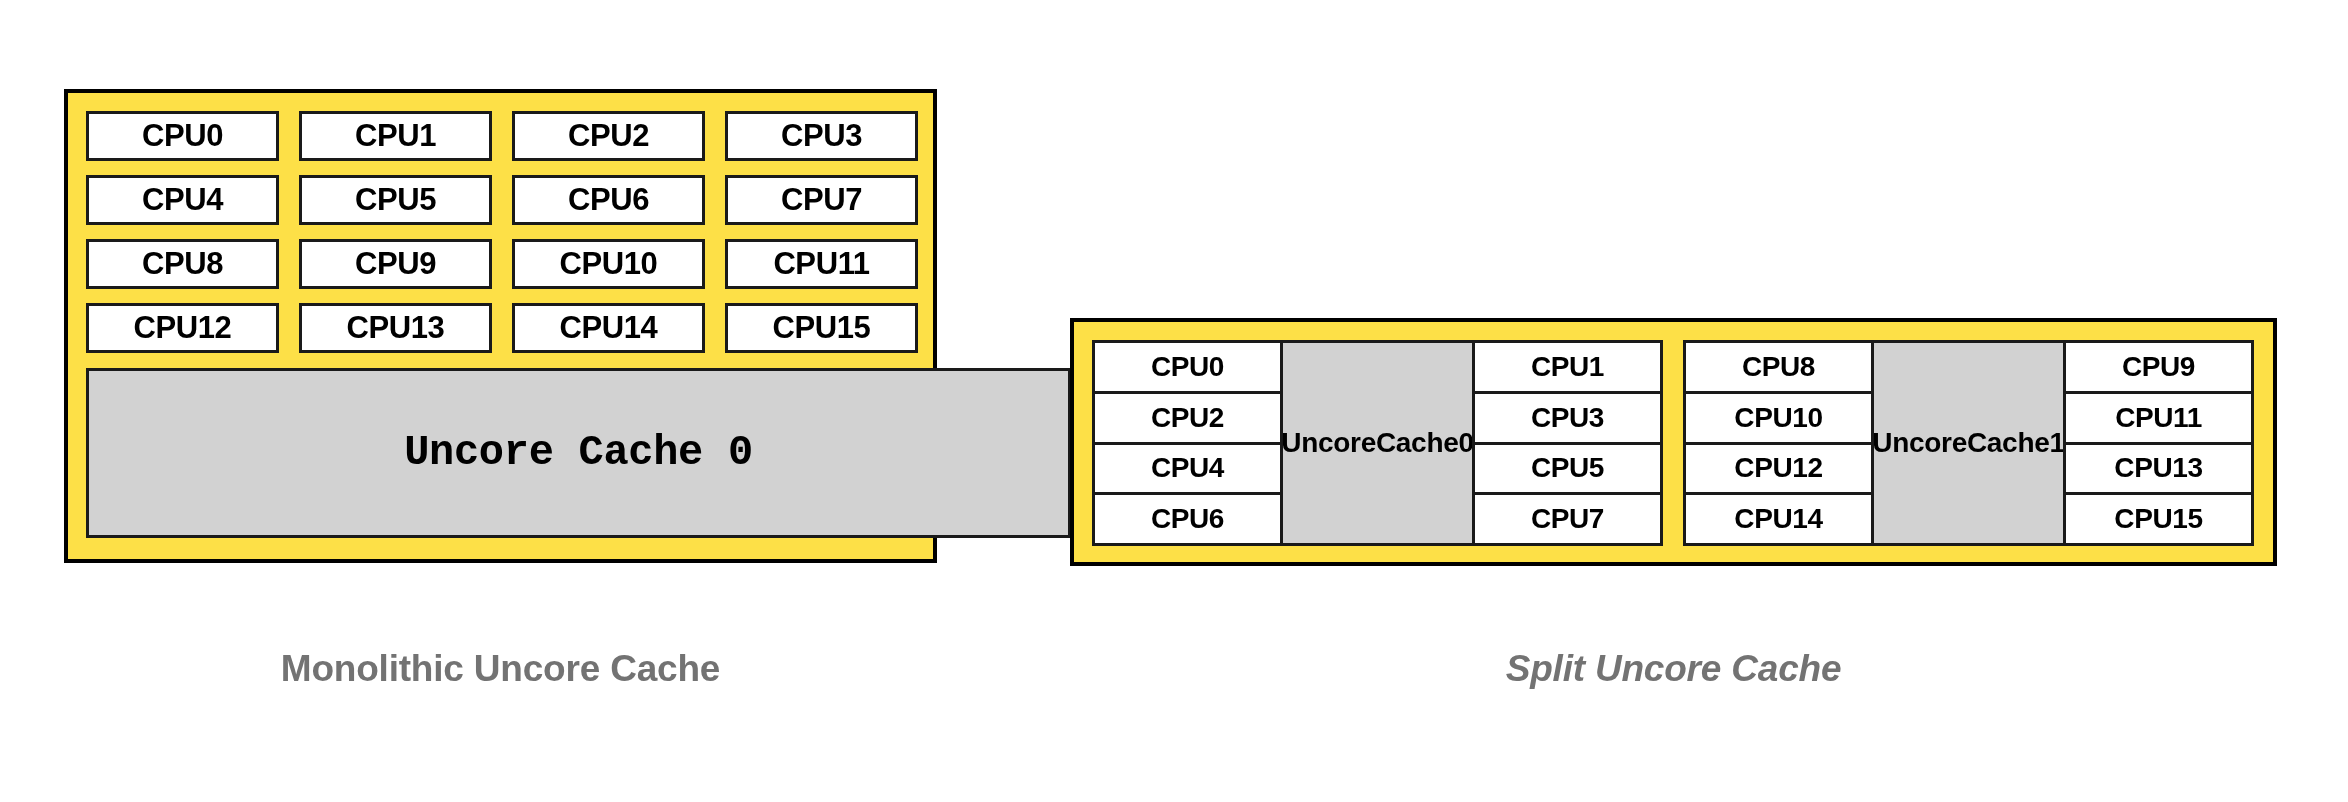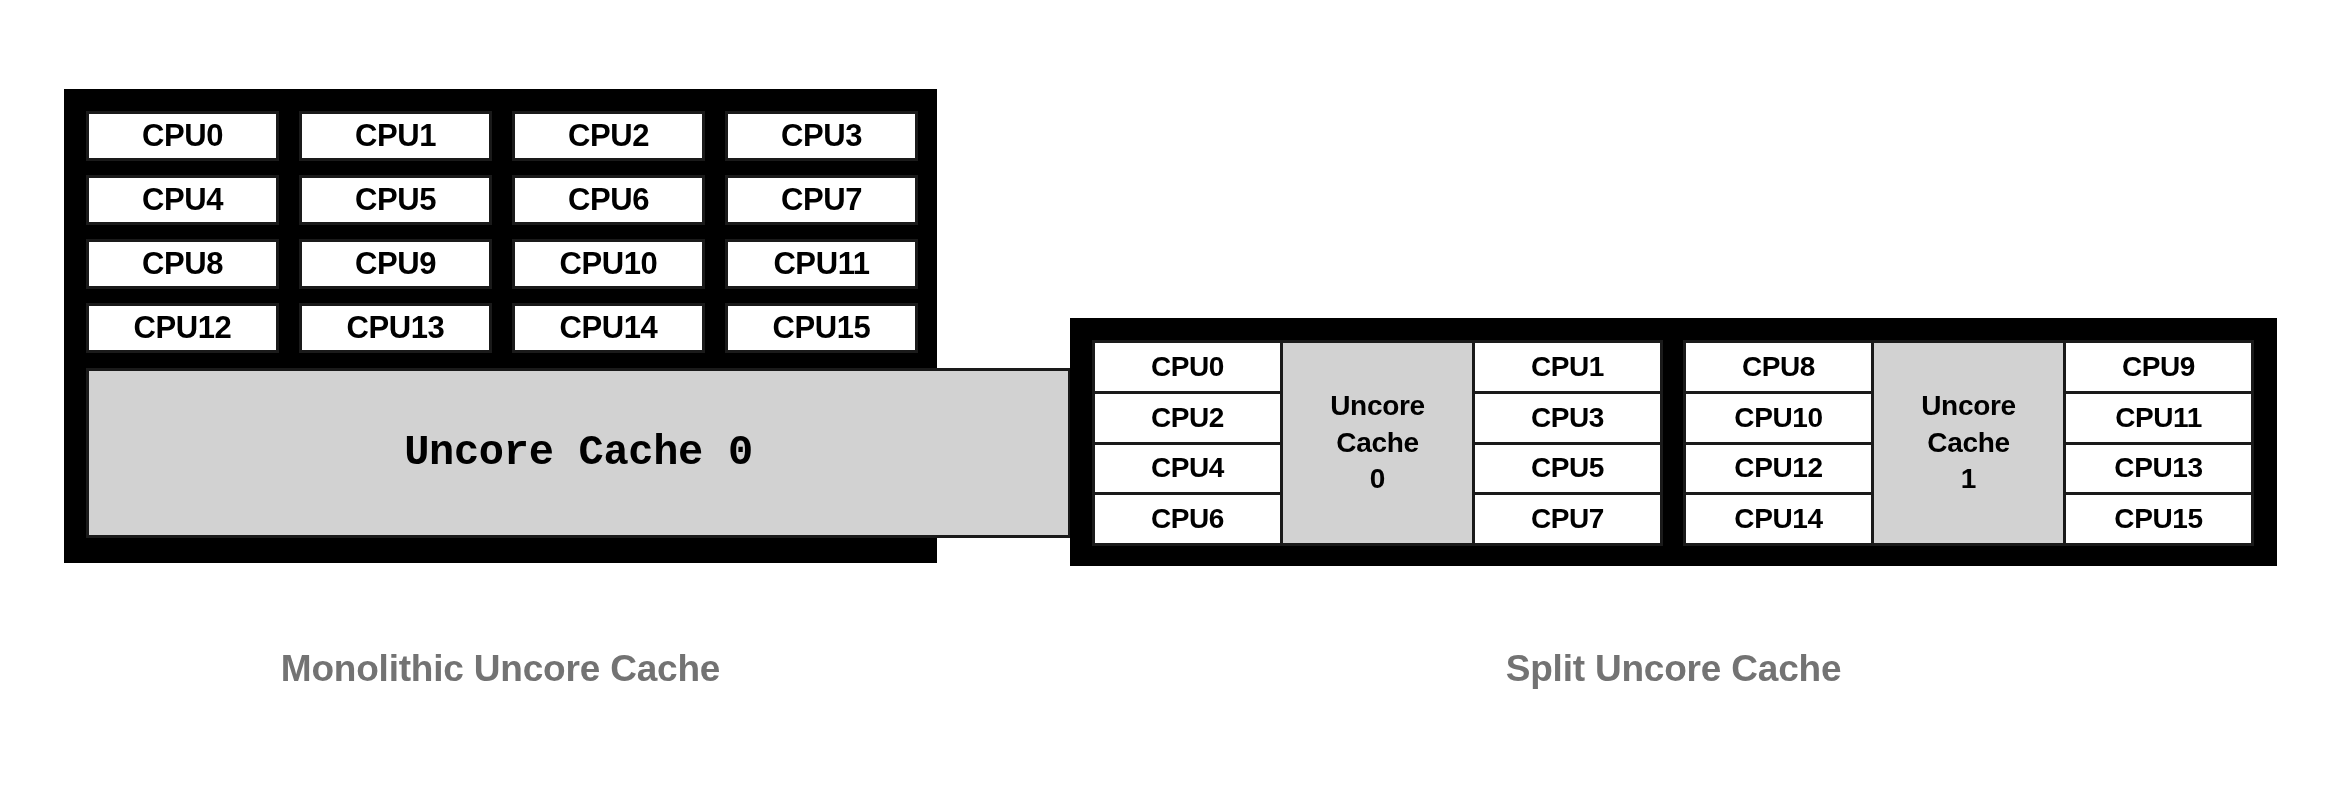--- a/index.html
+++ b/index.html
@@ -11,21 +11,21 @@
     width: 2348px;
     height: 802px;
     position: relative;
     font-family: "Liberation Sans", sans-serif;
     overflow: hidden;
   }
 
   
   .panel {
     position: absolute;
-    background: #000000;
+    background: #fde047;
     border: 4px solid #000000;
     box-sizing: border-box;
     padding-left: 44px;
   }
   .caption {
     position: absolute;
     text-align: center;
     font-weight: bold;
     color: #737373;
     white-space: nowrap;
@@ -129,36 +129,37 @@
   }
   .split-cpu-cell:last-child { border-bottom: none; }
 
   .split-uncore {
     width: 189px;
     background: #d2d2d2;
     border-top: 3px solid #1a1a1a;
     border-bottom: 3px solid #1a1a1a;
     box-sizing: border-box;
     display: flex;
-    flex-direction: column;
+    flex-direction: row;
     align-items: center;
     justify-content: center;
     font-size: 28px;
     font-weight: bold;
     line-height: 1.32;
     letter-spacing: -0.3px;
     color: #000000;
     text-align: center;
   }
   #split-caption {
     left: 1070px;
     top: 648px;
     width: 1207px;
     font-size: 37px;
     letter-spacing: -0.2px;
+    font-style: italic;
   }
 </style>
 </head>
 <body>
 
 <div class="panel" id="monolithic-panel">
 
   <div id="mono-cpu-grid">
     <div class="mono-cpu-cell">CPU0</div>
     <div class="mono-cpu-cell">CPU1</div>

